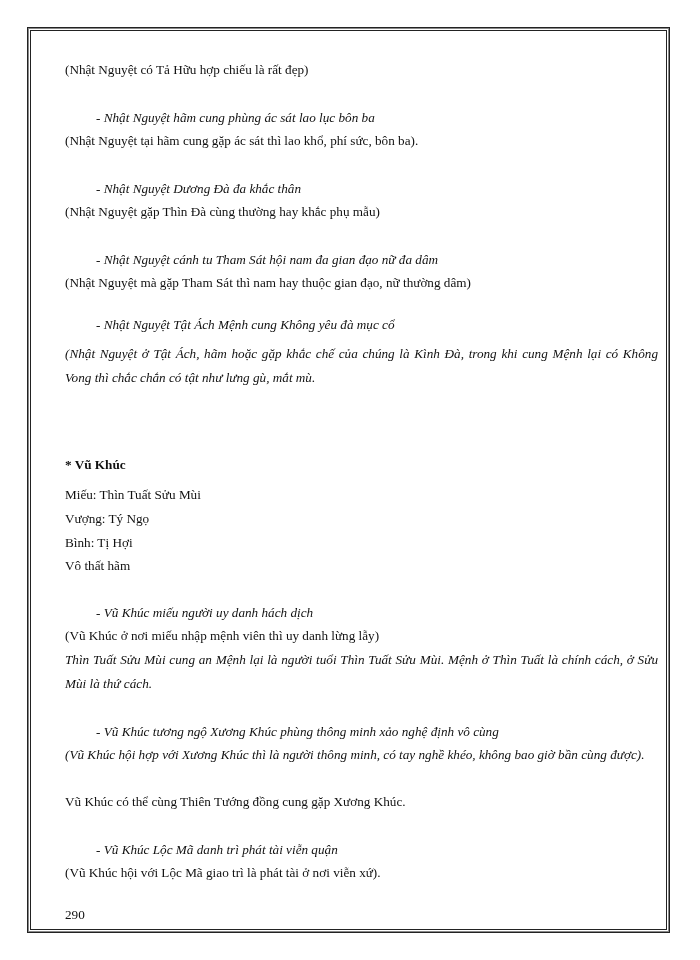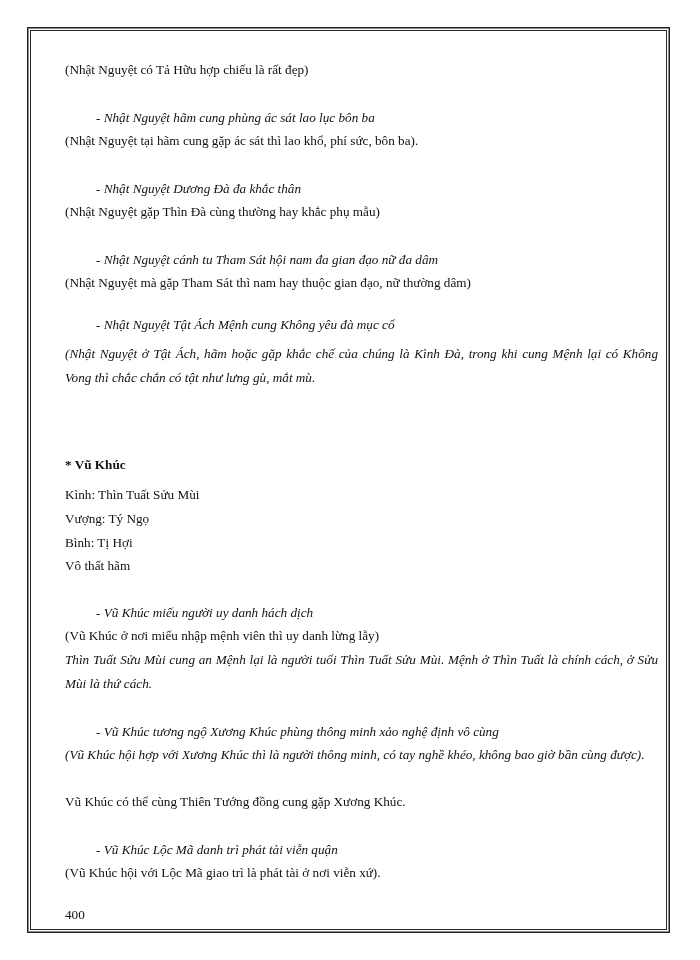--- a/index.html
+++ b/index.html
@@ -77,30 +77,30 @@
   <div class="line" style="top:200px">(Nhật Nguyệt gặp Thìn Đà cùng thường hay khắc phụ mẫu)</div>
 
   <div class="line italic" style="top:248px">- Nhật Nguyệt cánh tu Tham Sát hội nam đa gian đạo nữ đa dâm</div>
   <div class="line" style="top:271px">(Nhật Nguyệt mà gặp Tham Sát thì nam hay thuộc gian đạo, nữ thường dâm)</div>
 
   <div class="line italic" style="top:313px">- Nhật Nguyệt Tật Ách Mệnh cung Không yêu đà mục cổ</div>
   <div class="justified" style="top:342px">(Nhật Nguyệt ở Tật Ách, hãm hoặc gặp khắc chế của chúng là Kình Đà, trong khi cung Mệnh lại có Không Vong thì chắc chắn có tật như lưng gù, mắt mù.</div>
 
   <div class="line bold" style="top:437px">* Vũ Khúc</div>
 
-  <div class="line" style="top:483px">Kình: Thìn Tuất Sửu Mùi</div>
+  <div class="line" style="top:483px">Miếu: Thìn Tuất Sửu Mùi</div>
   <div class="line" style="top:507px">Vượng: Tý Ngọ</div>
   <div class="line" style="top:531px">Bình: Tị Hợi</div>
   <div class="line" style="top:554px">Vô thất hãm</div>
 
   <div class="line italic" style="top:601px">- Vũ Khúc miếu người uy danh hách dịch</div>
   <div class="line" style="top:624px">(Vũ Khúc ở nơi miếu nhập mệnh viên thì uy danh lừng lẫy)</div>
   <div class="justified" style="top:648px">Thìn Tuất Sửu Mùi cung an Mệnh lại là người tuổi Thìn Tuất Sửu Mùi. Mệnh ở Thìn Tuất là chính cách, ở Sửu Mùi là thứ cách.</div>
 
   <div class="line italic" style="top:720px">- Vũ Khúc tương ngộ Xương Khúc phùng thông minh xảo nghệ định vô cùng</div>
   <div class="justified" style="top:743px">(Vũ Khúc hội hợp với Xương Khúc thì là người thông minh, có tay nghề khéo, không bao giờ bần cùng được).</div>
   <div class="line" style="top:790px">Vũ Khúc có thể cùng Thiên Tướng đồng cung gặp Xương Khúc.</div>
 
   <div class="line italic" style="top:838px">- Vũ Khúc Lộc Mã danh trì phát tài viễn quận</div>
   <div class="line" style="top:861px">(Vũ Khúc hội với Lộc Mã giao trì là phát tài ở nơi viễn xứ).</div>
 
-  <div class="line" style="top:903px">400</div>
+  <div class="line" style="top:903px">290</div>
 </div>
 
 </body></html>

